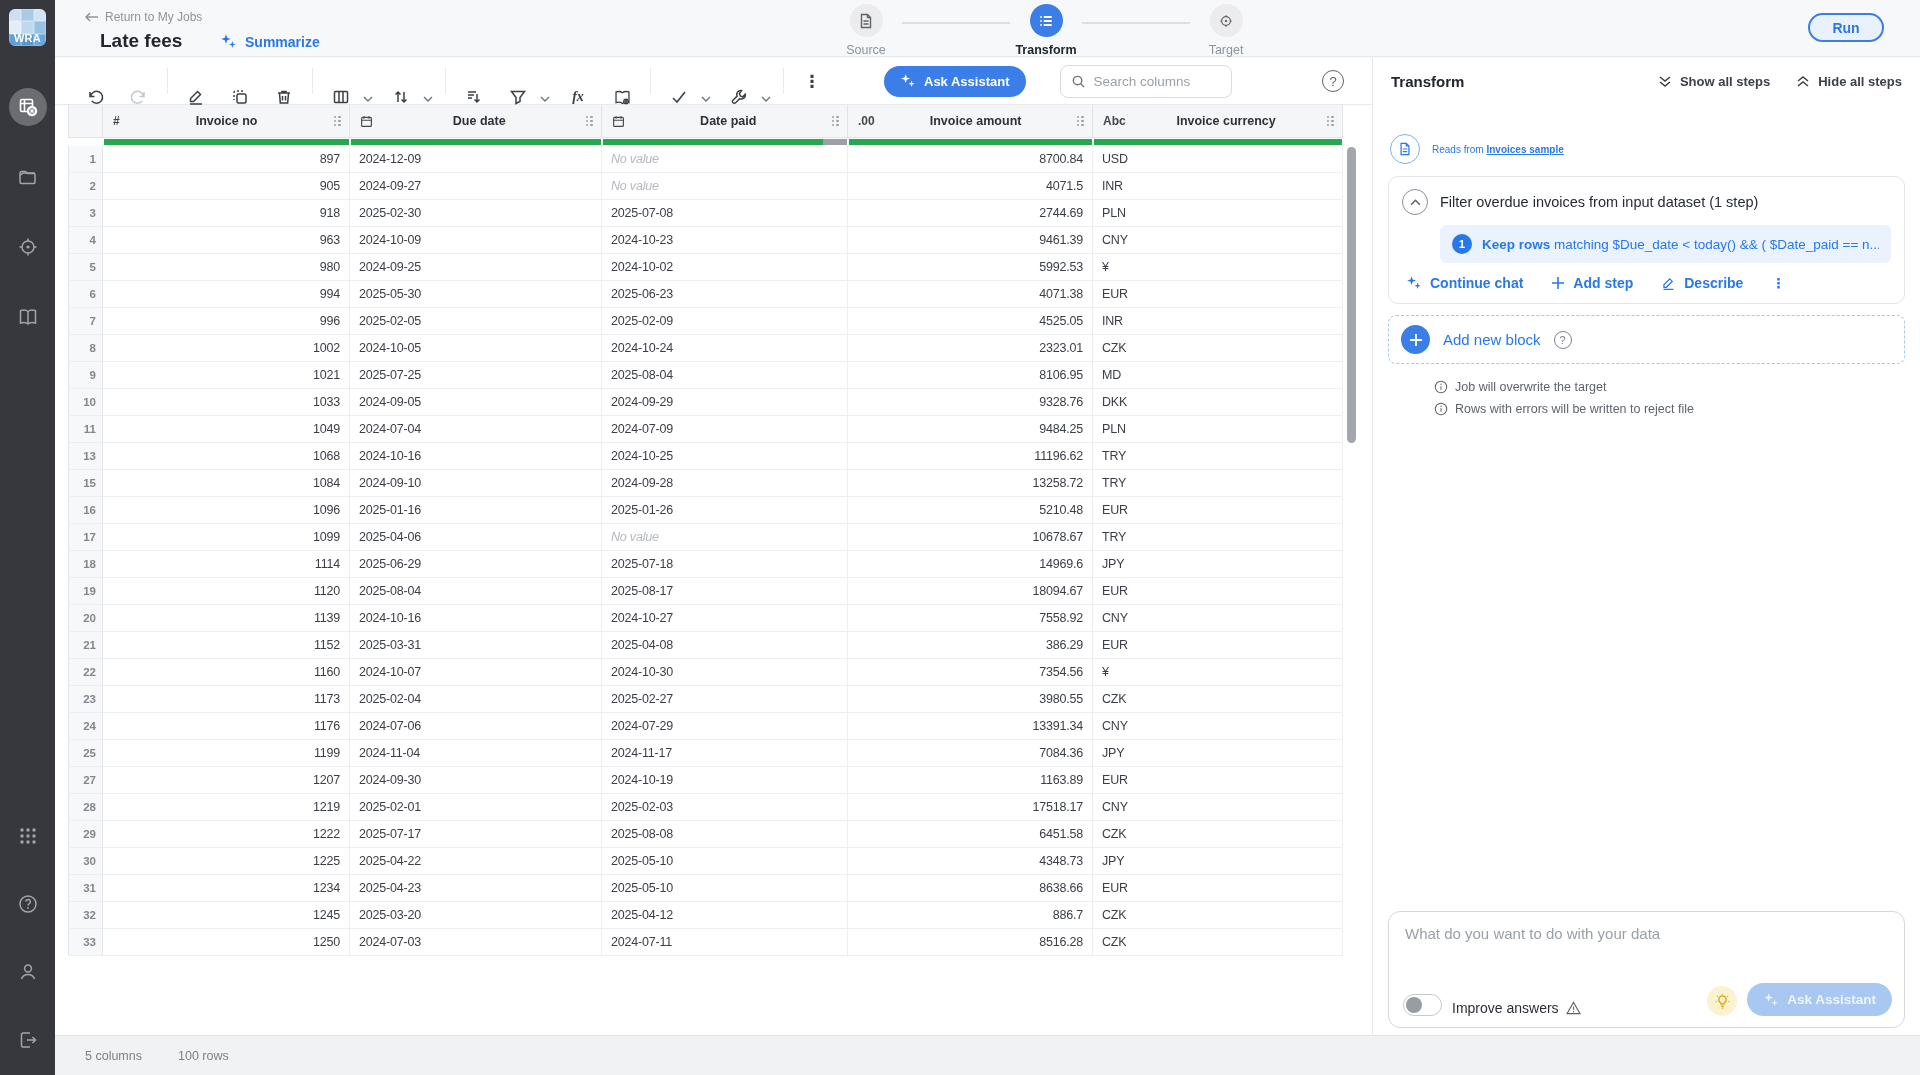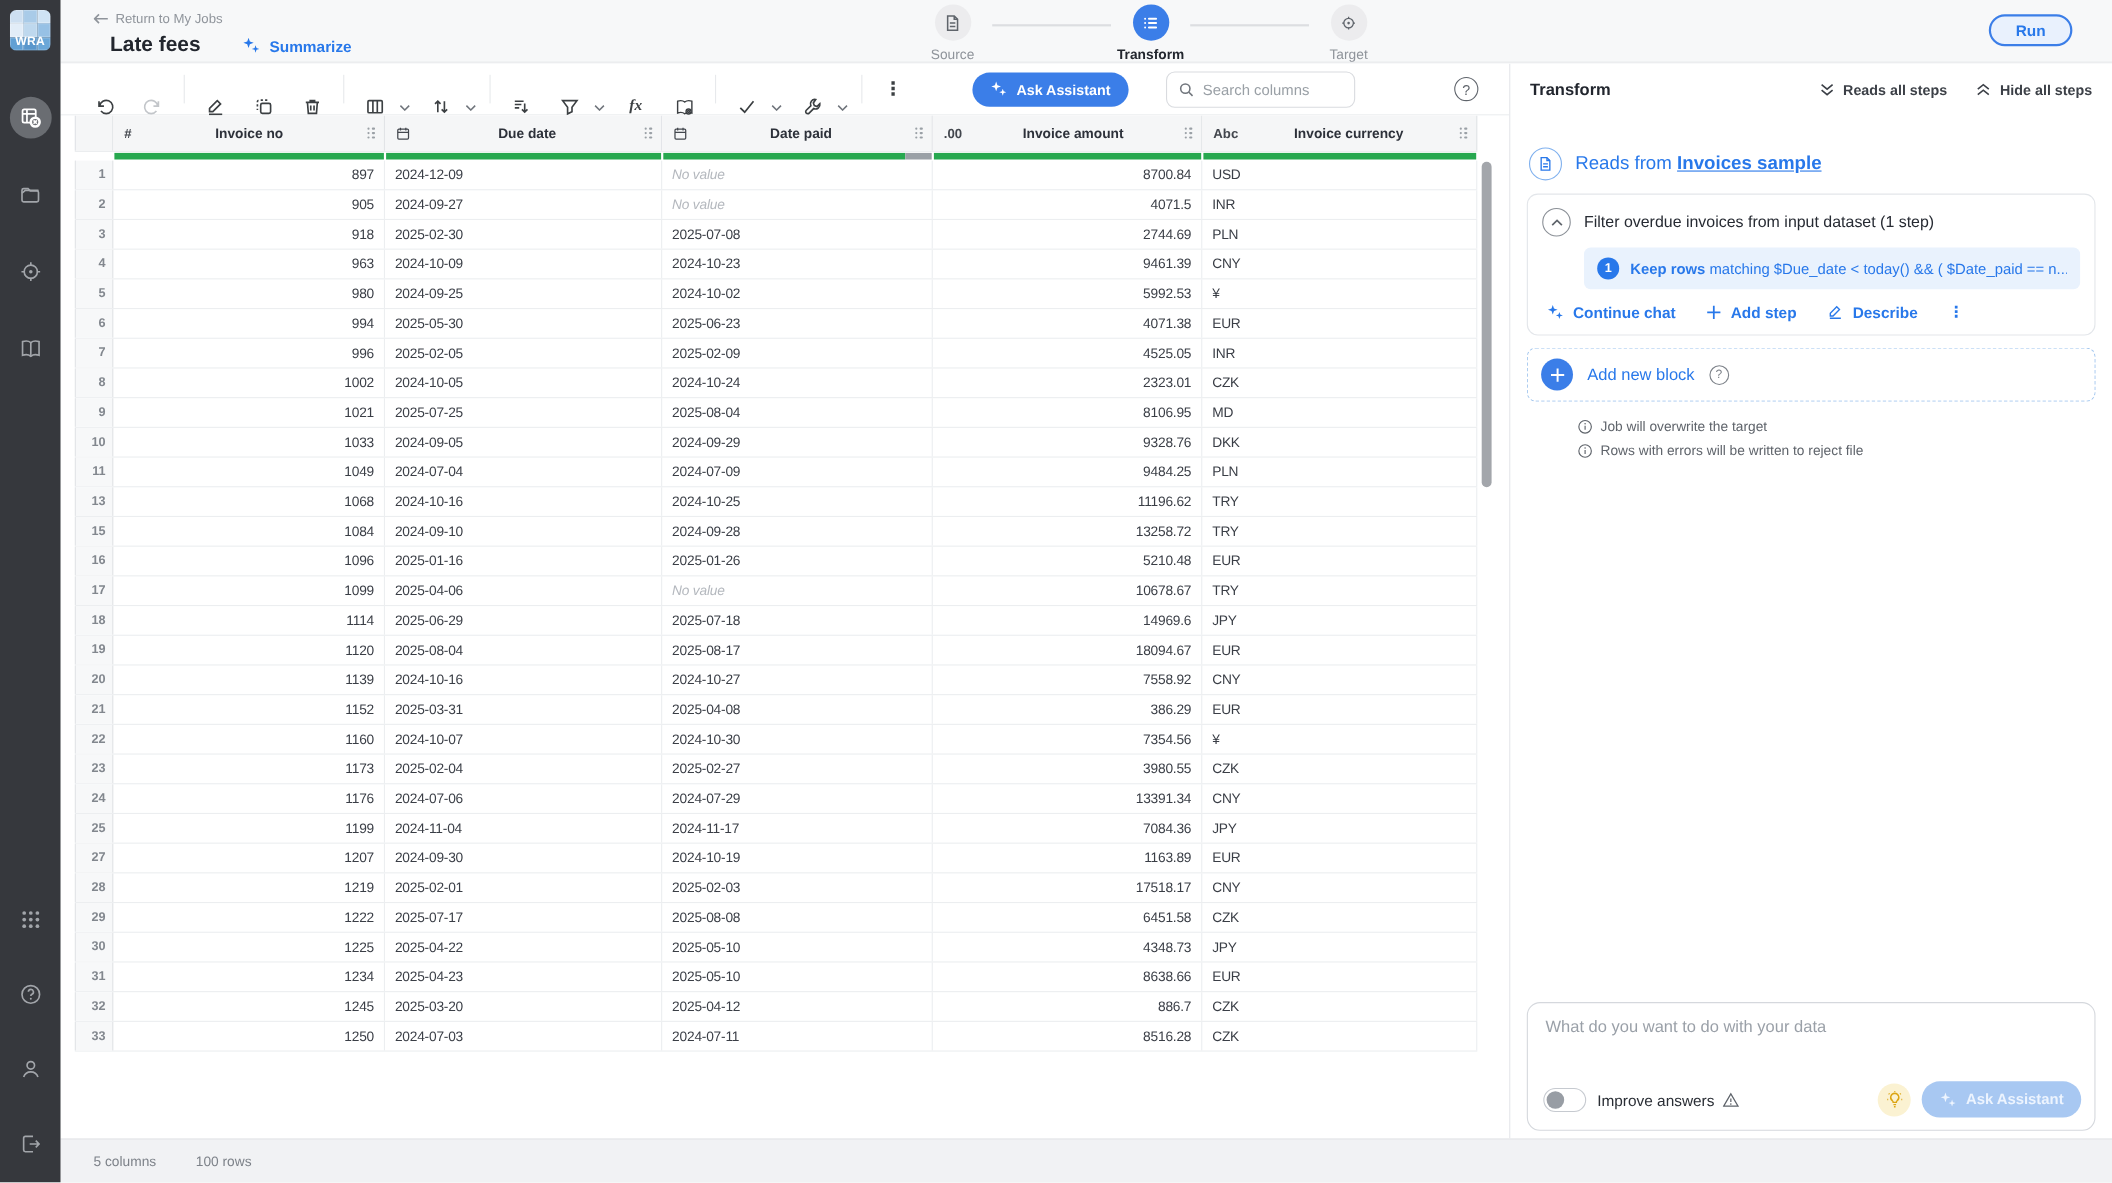--- a/index.html
+++ b/index.html
@@ -85,21 +85,21 @@
   
   .panel { position:absolute; left:1372px; top:58px; width:548px; height:977px; background:#fff; border-left:1px solid #e5e7ea; }
   .panel-head { height:46px; display:flex; align-items:center; padding:0 18px; }
   .panel-title { font-size:15px; font-weight:bold; color:#22262e; }
   .panel-head .ph-actions { margin-left:auto; display:flex; gap:26px; }
   .ph-link { display:flex; align-items:center; gap:8px; font-size:13px; font-weight:bold; color:#3c4047; }
   .panel-body { padding:30px 15px 0 15px; }
   .reads-row { display:flex; align-items:center; gap:12px; margin-left:2px; }
   .node-circ { width:30px; height:30px; border-radius:50%; border:1.6px solid #7fb0ee; color:#2878ea;
     display:flex; align-items:center; justify-content:center; flex:none; }
-  .reads-text { font-size:17px; color:#2878ea; }
+  .reads-text { font-size:10px; color:#2878ea; }
   .reads-text b { text-decoration:underline; }
   .block-card { margin-top:12px; border:1px solid #e3e6ea; border-radius:10px; padding:12px 13px 12px 13px; }
   .block-title-row { display:flex; align-items:center; gap:12px; }
   .collapse-circ { width:26px; height:26px; border-radius:50%; border:1.4px solid #8b9097; color:#5f646b;
     display:flex; align-items:center; justify-content:center; flex:none; }
   .block-title { font-size:14.5px; color:#272b33; }
   .step-pill { margin:10px 0 12px 38px; background:#e9f2fd; border-radius:6px; padding:9px 12px; display:flex; gap:10px;
     align-items:center; }
   .step-badge { width:20px; height:20px; border-radius:50%; background:#2878ea; color:#fff; font-size:11.5px; font-weight:bold;
     display:flex; align-items:center; justify-content:center; flex:none; }
@@ -113,21 +113,21 @@
   .add-label { color:#2878ea; font-size:15px; }
   .qmark { width:18px; height:18px; border-radius:50%; border:1.3px solid #7d8289; color:#7d8289; font-size:11px;
     display:flex; align-items:center; justify-content:center; }
   .writes { margin-top:16px; }
   .writes-row { display:flex; align-items:center; gap:12px; margin-left:2px; }
   .writes-text { font-size:14.5px; color:#2878ea; }
   .note { display:flex; align-items:center; gap:7px; color:#5f646b; font-size:12.5px; margin:8px 0 0 46px; }
   .chat { position:absolute; left:15px; right:15px; bottom:7px; height:117px; border:1px solid #d5d8dd; border-radius:12px;
     background:#fff; }
   .chat-ph { position:absolute; left:16px; top:13px; font-size:15px; color:#9aa0a8; }
-  .chat-foot { position:absolute; left:14px; right:12px; bottom:11px; display:flex; align-items:center; }
+  .chat-foot { position:absolute; left:14px; right:12px; bottom:11px; display:flex; align-items:flex-end; }
   .switch { width:39px; height:22px; border-radius:11px; border:1px solid #c6cad0; background:#fff; position:relative; }
   .switch .knob { position:absolute; left:2px; top:2px; width:16px; height:16px; border-radius:50%; background:#989da4; }
   .improve { margin-left:10px; font-size:14px; color:#2a2e35; display:flex; align-items:center; gap:7px; }
   .bulb-circ { margin-left:auto; width:30px; height:30px; border-radius:50%; background:#fbf2d2; display:flex;
     align-items:center; justify-content:center; }
   .ask-disabled { margin-left:10px; height:33px; border-radius:17px; background:#a8c8f2; color:#edf4fe; font-size:13.5px;
     font-weight:bold; display:flex; align-items:center; gap:8px; padding:0 16px; }
 </style>
 </head>
 <body>
@@ -723,21 +723,21 @@
   </div>
 
   <section class="panel">
     <div class="panel-head">
       <span class="panel-title">Transform</span>
       <div class="ph-actions">
         <div class="ph-link">
           <svg width="14" height="13" viewBox="0 0 14 13" fill="none" stroke="currentColor" stroke-width="1.5">
               <path d="M2 2 l5 4 5-4 M2 7 l5 4 5-4"></path>
             </svg>
-          <span>Reads all steps</span>
+          <span>Show all steps</span>
         </div>
         <div class="ph-link">
           <svg width="14" height="13" viewBox="0 0 14 13" fill="none" stroke="currentColor" stroke-width="1.5">
               <path d="M2 11 l5-4 5 4 M2 6 l5-4 5 4"></path>
             </svg>
           <span>Hide all steps</span>
         </div>
       </div>
     </div>
 

